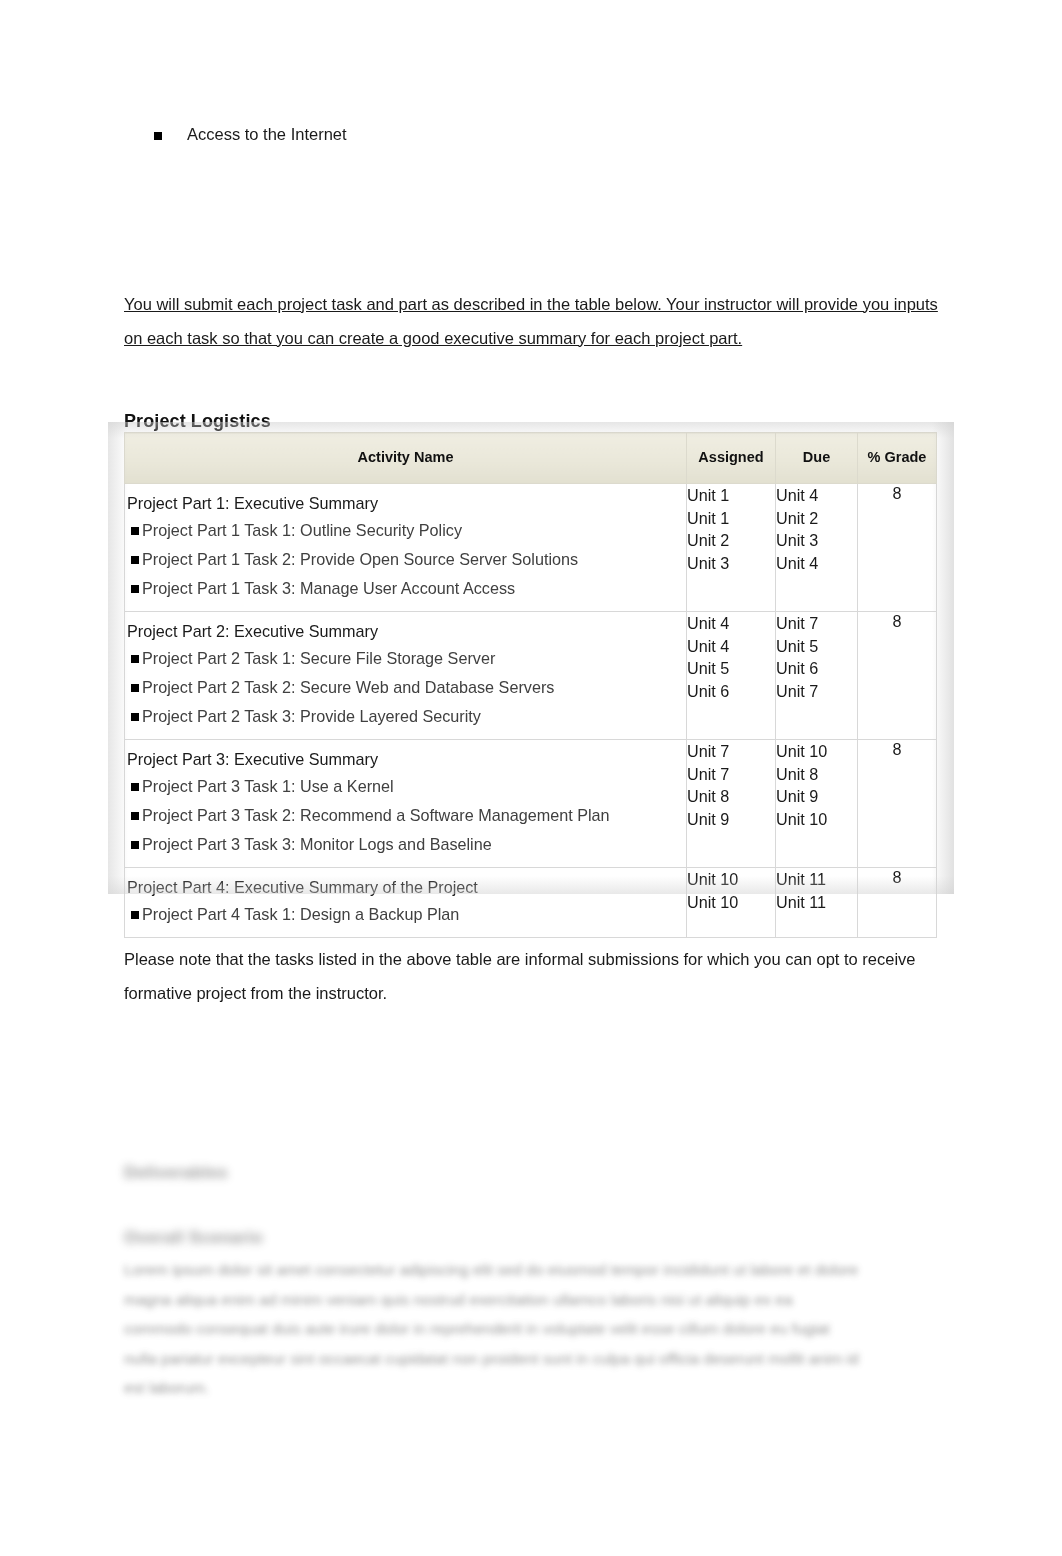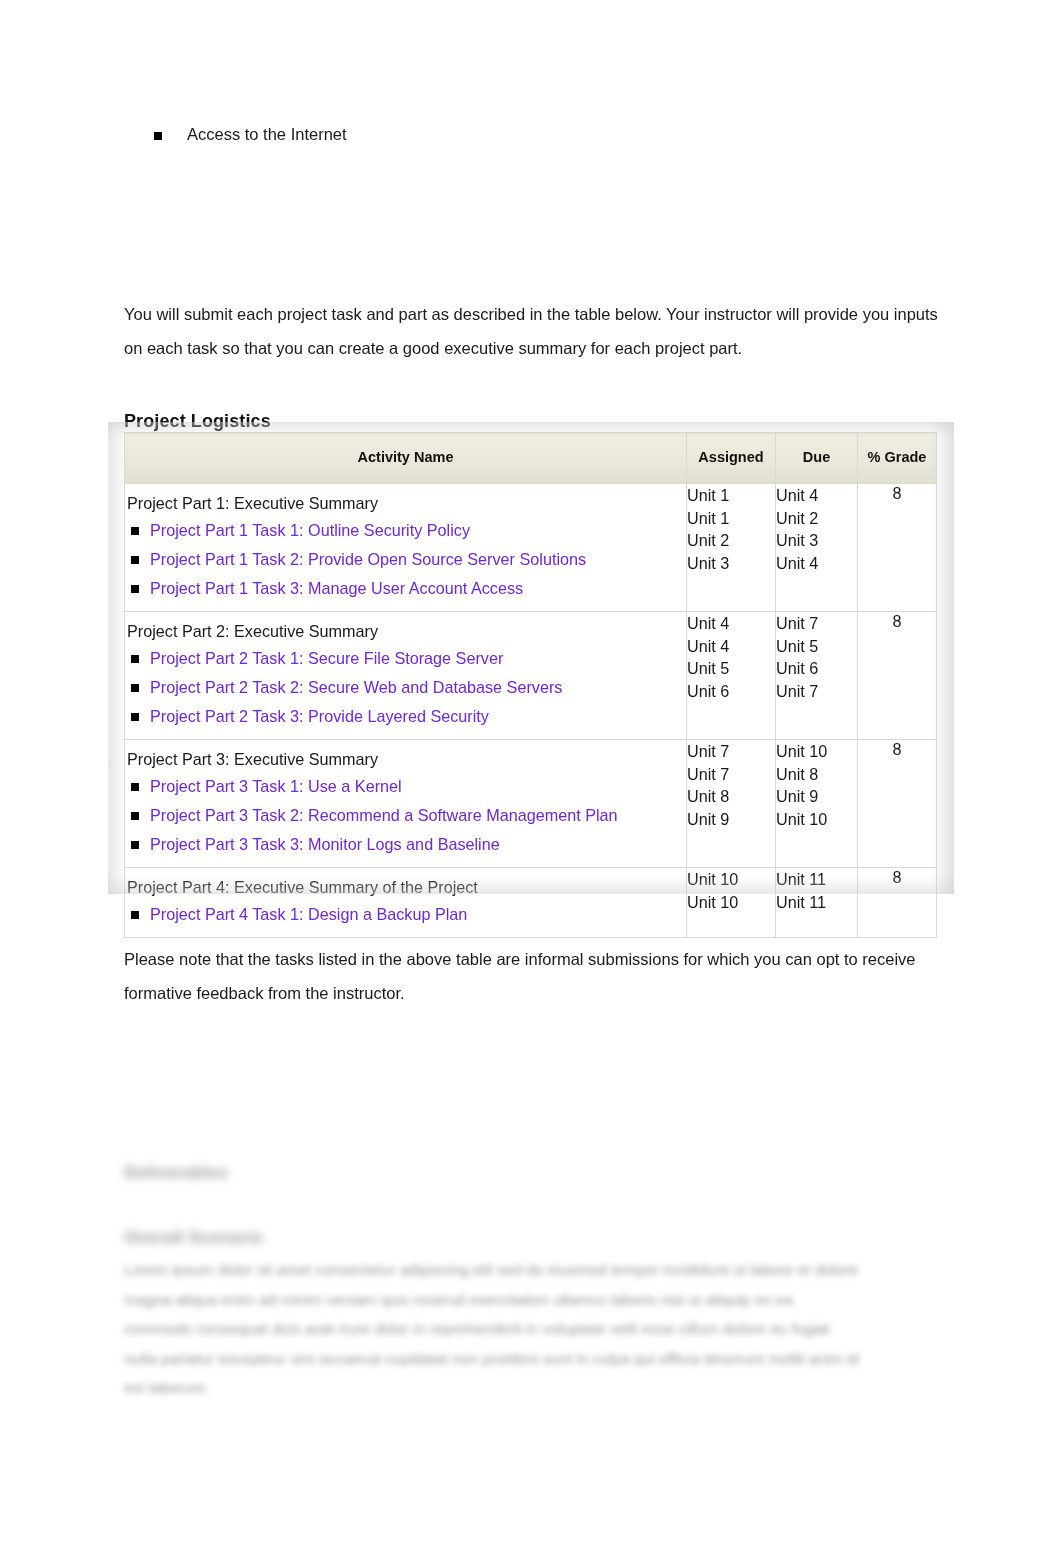--- a/index.html
+++ b/index.html
@@ -54,21 +54,21 @@
   }
 
   
   .para {
     position: absolute;
     font-size: 16.5px;
     line-height: 34px;
     color: #1a1a1a;
     width: 815px;
   }
-  .para-intro { left: 0; top: 280px; }
+  .para-intro { left: 0; top: 270px; text-decoration: underline; }
   .para-note  { left: 0; top: 925px; }
 
   
   .heading {
     position: absolute;
     left: 0;
     top: 396px;
     font-size: 18px;
     font-weight: bold;
     color: #111;
@@ -123,24 +123,24 @@
   .act-task {
     display: flex;
     align-items: flex-start;
     margin-top: 4px;
   }
   .act-task .bullet-mark {
     margin-top: 9px;
     margin-left: 4px;
   }
   .act-task .task-text {
-    margin-left: 11px;
+    margin-left: 3px;
     font-size: 16.2px;
     line-height: 25px;
-    color: #6d28d9;
+    color: #404040;
     white-space: nowrap;
   }
   .cell-units {
     font-size: 16.2px;
     line-height: 22.5px;
     color: #1a1a1a;
     padding-top: 16px;
   }
   .cell-units div { white-space: nowrap; }
   .cell-grade {
@@ -343,20 +343,20 @@
               <td class="cell-units">
                 <div>Unit 11</div>
                 <div>Unit 11</div>
               </td>
               <td class="cell-grade">8</td>
             </tr>
           </tbody>
       </table>
     </div>
 
-    <p class="para para-note">Please note that the tasks listed in the above table are informal submissions for which you can opt to receive formative feedback from the instructor.</p>
+    <p class="para para-note">Please note that the tasks listed in the above table are informal submissions for which you can opt to receive formative project from the instructor.</p>
 
     <div class="blurred blurred-h1">Deliverables</div>
     <div class="blurred blurred-h2">Overall Scenario</div>
     <div class="blurred blurred-body">Lorem ipsum dolor sit amet consectetur adipiscing elit sed do eiusmod tempor incididunt ut labore et dolore magna aliqua enim ad minim veniam quis nostrud exercitation ullamco laboris nisi ut aliquip ex ea commodo consequat duis aute irure dolor in reprehenderit in voluptate velit esse cillum dolore eu fugiat nulla pariatur excepteur sint occaecat cupidatat non proident sunt in culpa qui officia deserunt mollit anim id est laborum.</div>
 
   </div>
 </div>
 
 </body></html>

